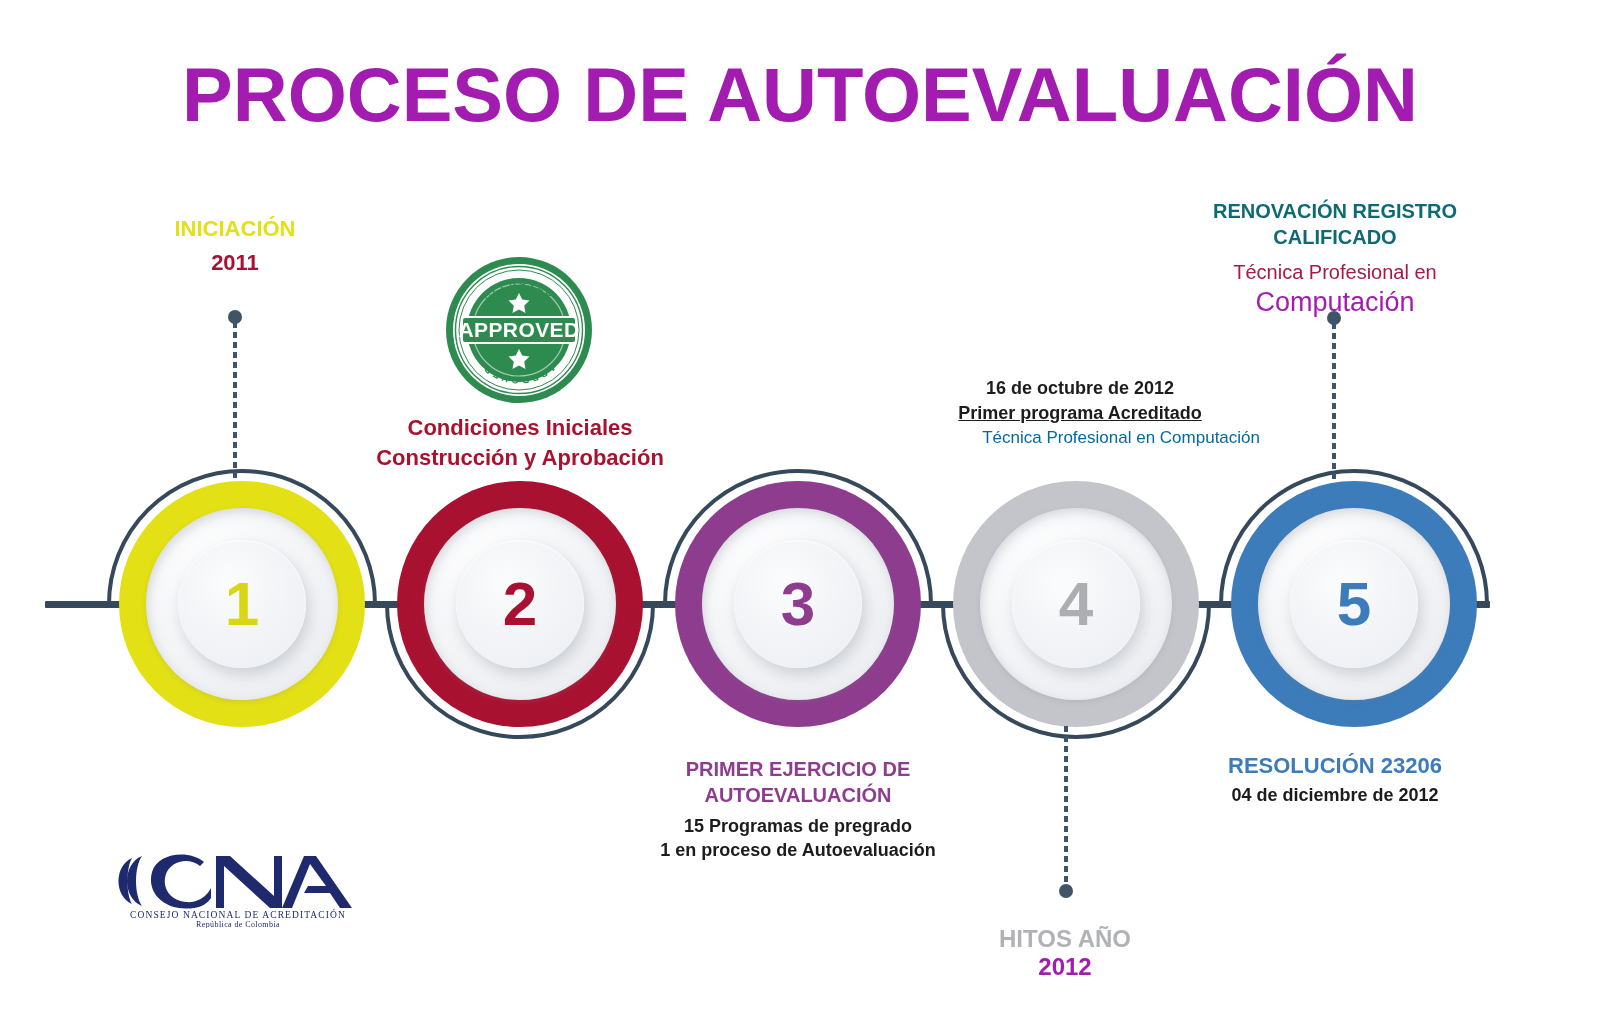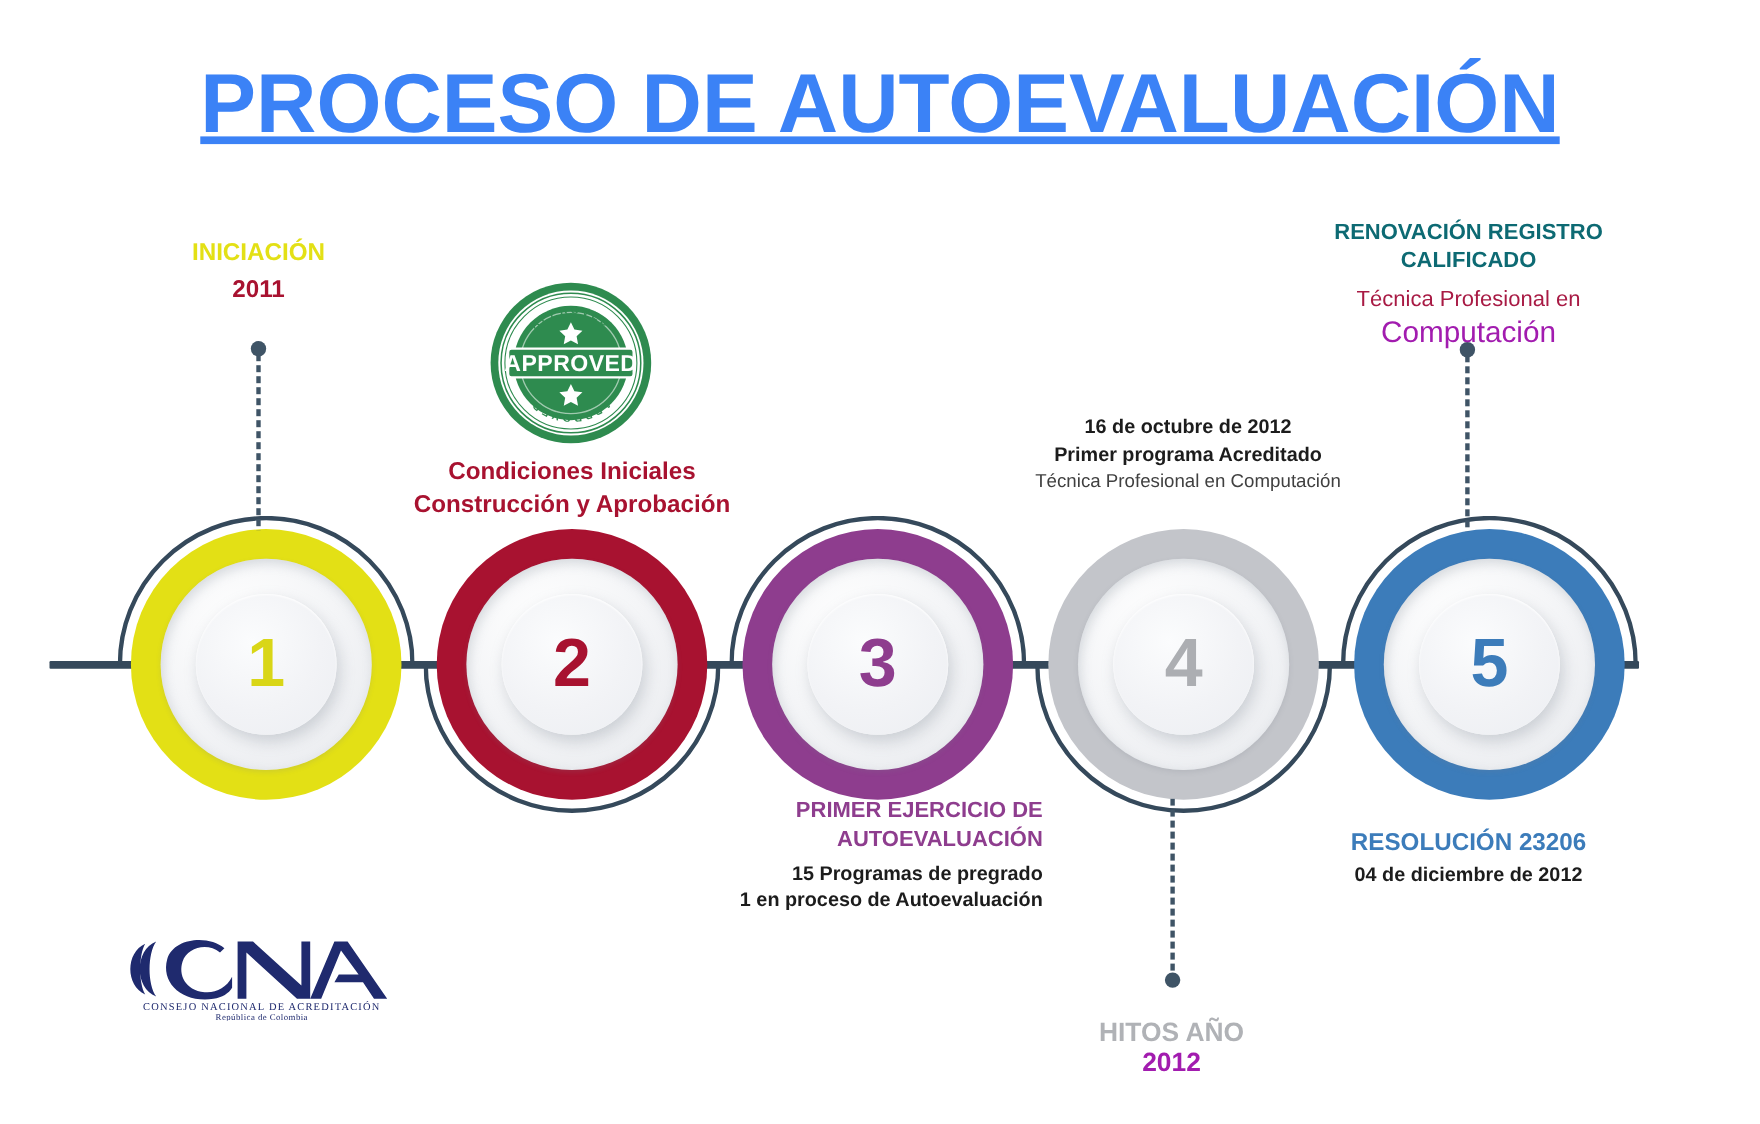--- a/index.html
+++ b/index.html
@@ -17,23 +17,22 @@
   .eyebrow{
     position:absolute;left:0;top:18px;width:1600px;
     text-align:center;
     font-size:20px;font-weight:bold;letter-spacing:4.2px;
     color:#3c5262;
   }
   .maintitle{
     position:absolute;left:0;top:55px;width:1600px;
     text-align:center;
     font-size:76px;font-weight:bold;letter-spacing:0px;
-    color:#3b82f6;
+    color:#a21caf;
     line-height:1.04;
-    text-decoration:underline;
   }
 
   
   .baseline{
     position:absolute;left:45px;top:601px;width:1445px;height:7px;
     background:#35495b;border-radius:1px;
   }
 
   
   .node{position:absolute;width:246px;height:246px;}
@@ -179,39 +178,39 @@
   </div>
 
   <div class="node" style="left:675px;top:481px;">
     <div class="arc top"></div>
     <div class="ring" style="background:#8e3d8e;"></div>
     <div class="ring-inner"></div>
     <div class="disc">
       <span class="num" style="color:#8e3d8e;">3</span>
     </div>
   </div>
-  <div class="tblock" style="left:648px;top:724px;width:300px;text-align:right;">
+  <div class="tblock" style="left:648px;top:756px;width:300px;">
     <div class="sz20b" style="color:#8e3d8e;line-height:1.3;">PRIMER EJERCICIO DE</div>
     <div class="sz20b" style="color:#8e3d8e;line-height:1.3;">AUTOEVALUACIÓN</div>
     <div class="sz18b" style="color:#1c1c1c;margin-top:6px;line-height:1.35;">15 Programas de pregrado</div>
     <div class="sz18b" style="color:#1c1c1c;line-height:1.35;">1 en proceso de Autoevaluación</div>
   </div>
 
   <div class="node" style="left:953px;top:481px;">
     <div class="arc bottom"></div>
     <div class="ring" style="background:#c3c5ca;"></div>
     <div class="ring-inner"></div>
     <div class="disc">
       <span class="num" style="color:#acaeb2;">4</span>
     </div>
   </div>
   <div class="tblock" style="left:900px;top:370px;width:360px;">
     <div class="sz18b" style="color:#1c1c1c;margin-top:6px;line-height:1.38;">16 de octubre de 2012</div>
-    <div class="sz18b" style="color:#1c1c1c;line-height:1.38;">Primer programa Acreditado</div>
-    <div class="sz17" style="color:#404040;line-height:1.38;">Técnica Profesional en Computación</div>
+    <div class="sz18b" style="color:#1c1c1c;line-height:1.38;text-decoration:underline;">Primer programa Acreditado</div>
+    <div class="sz17" style="color:#0369a1;line-height:1.38;text-align:right;">Técnica Profesional en Computación</div>
   </div>
   <div class="dotted" style="left:1064px;top:726px;height:160px;"></div>
   <div class="dot" style="left:1059px;top:884px;"></div>
   <div class="tblock" style="left:930px;top:925px;width:270px;">
     <div class="sz24b" style="color:#b0b2b6;">HITOS AÑO</div>
     <div class="sz24b" style="color:#a21caf;margin-top:0;">2012</div>
   </div>
 
   <div class="node" style="left:1231px;top:481px;">
     <div class="arc top"></div>

